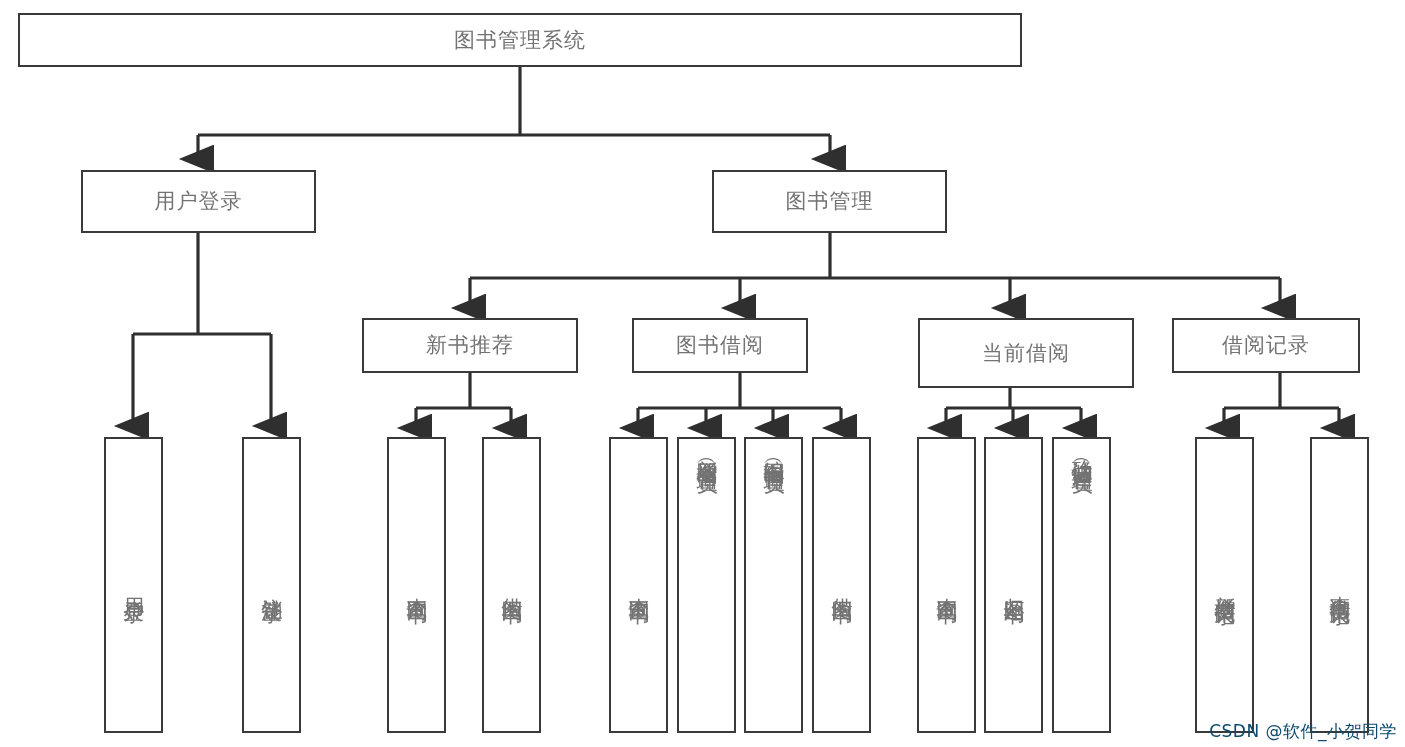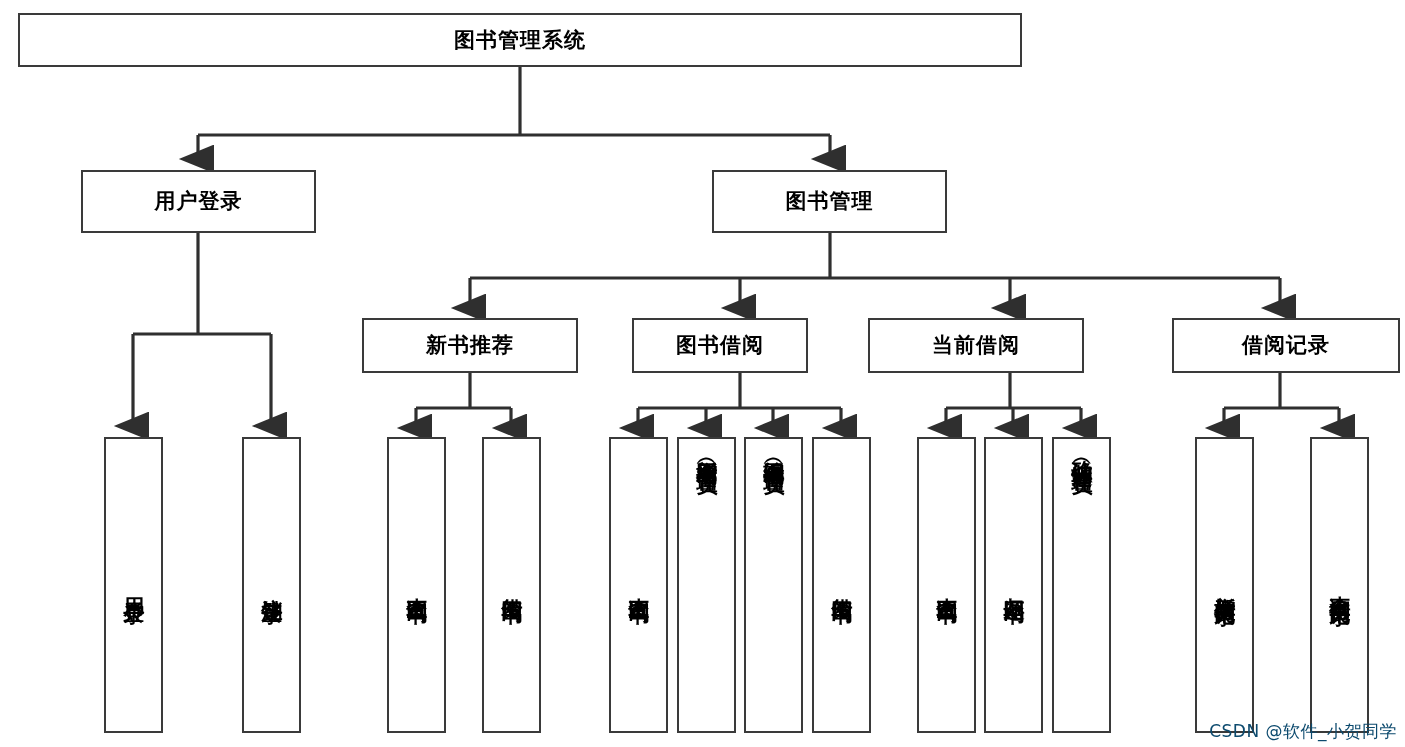--- a/index.html
+++ b/index.html
@@ -30,27 +30,26 @@
     position: absolute;
     box-sizing: border-box;
     background: #ffffff;
     border: 2px solid #3a3a3a;
     display: flex;
     align-items: center;
     justify-content: center;
     z-index: 2;
   }
   .node-label {
-    color: #000000;
+    color: #737373;
     font-size: 21px;
     line-height: 1.08;
     letter-spacing: 1px;
     white-space: nowrap;
     text-align: left;
-    font-weight: bold;
   }
   .node.leaf {
     align-items: flex-start;
     justify-content: center;
     padding-top: 4px;
   }
   .node.leaf .node-label {
     writing-mode: vertical-rl;
     text-orientation: upright;
     font-size: 21px;
@@ -138,24 +137,24 @@
   <div class="node" style="left:362px; top:318px; width:216px; height:55px;">
     <span class="node-label">新书推荐</span>
   </div>
 
   <div class="node" style="left:712px; top:170px; width:235px; height:63px;">
     <span class="node-label">图书管理</span>
   </div>
   <div class="node" style="left:632px; top:318px; width:176px; height:55px;">
     <span class="node-label">图书借阅</span>
   </div>
-  <div class="node" style="left:868px; top:318px; width:216px; height:55px;">
+  <div class="node" style="left:918px; top:318px; width:216px; height:70px;">
     <span class="node-label">当前借阅</span>
   </div>
-  <div class="node" style="left:1172px; top:318px; width:228px; height:55px;">
+  <div class="node" style="left:1172px; top:318px; width:188px; height:55px;">
     <span class="node-label">借阅记录</span>
   </div>
 
   <div class="node leaf centered" style="left:104px; top:437px; width:59px; height:296px;">
     <span class="node-label">用户登录</span>
   </div>
   <div class="node leaf centered" style="left:242px; top:437px; width:59px; height:296px;">
     <span class="node-label">注销登录</span>
   </div>
 

